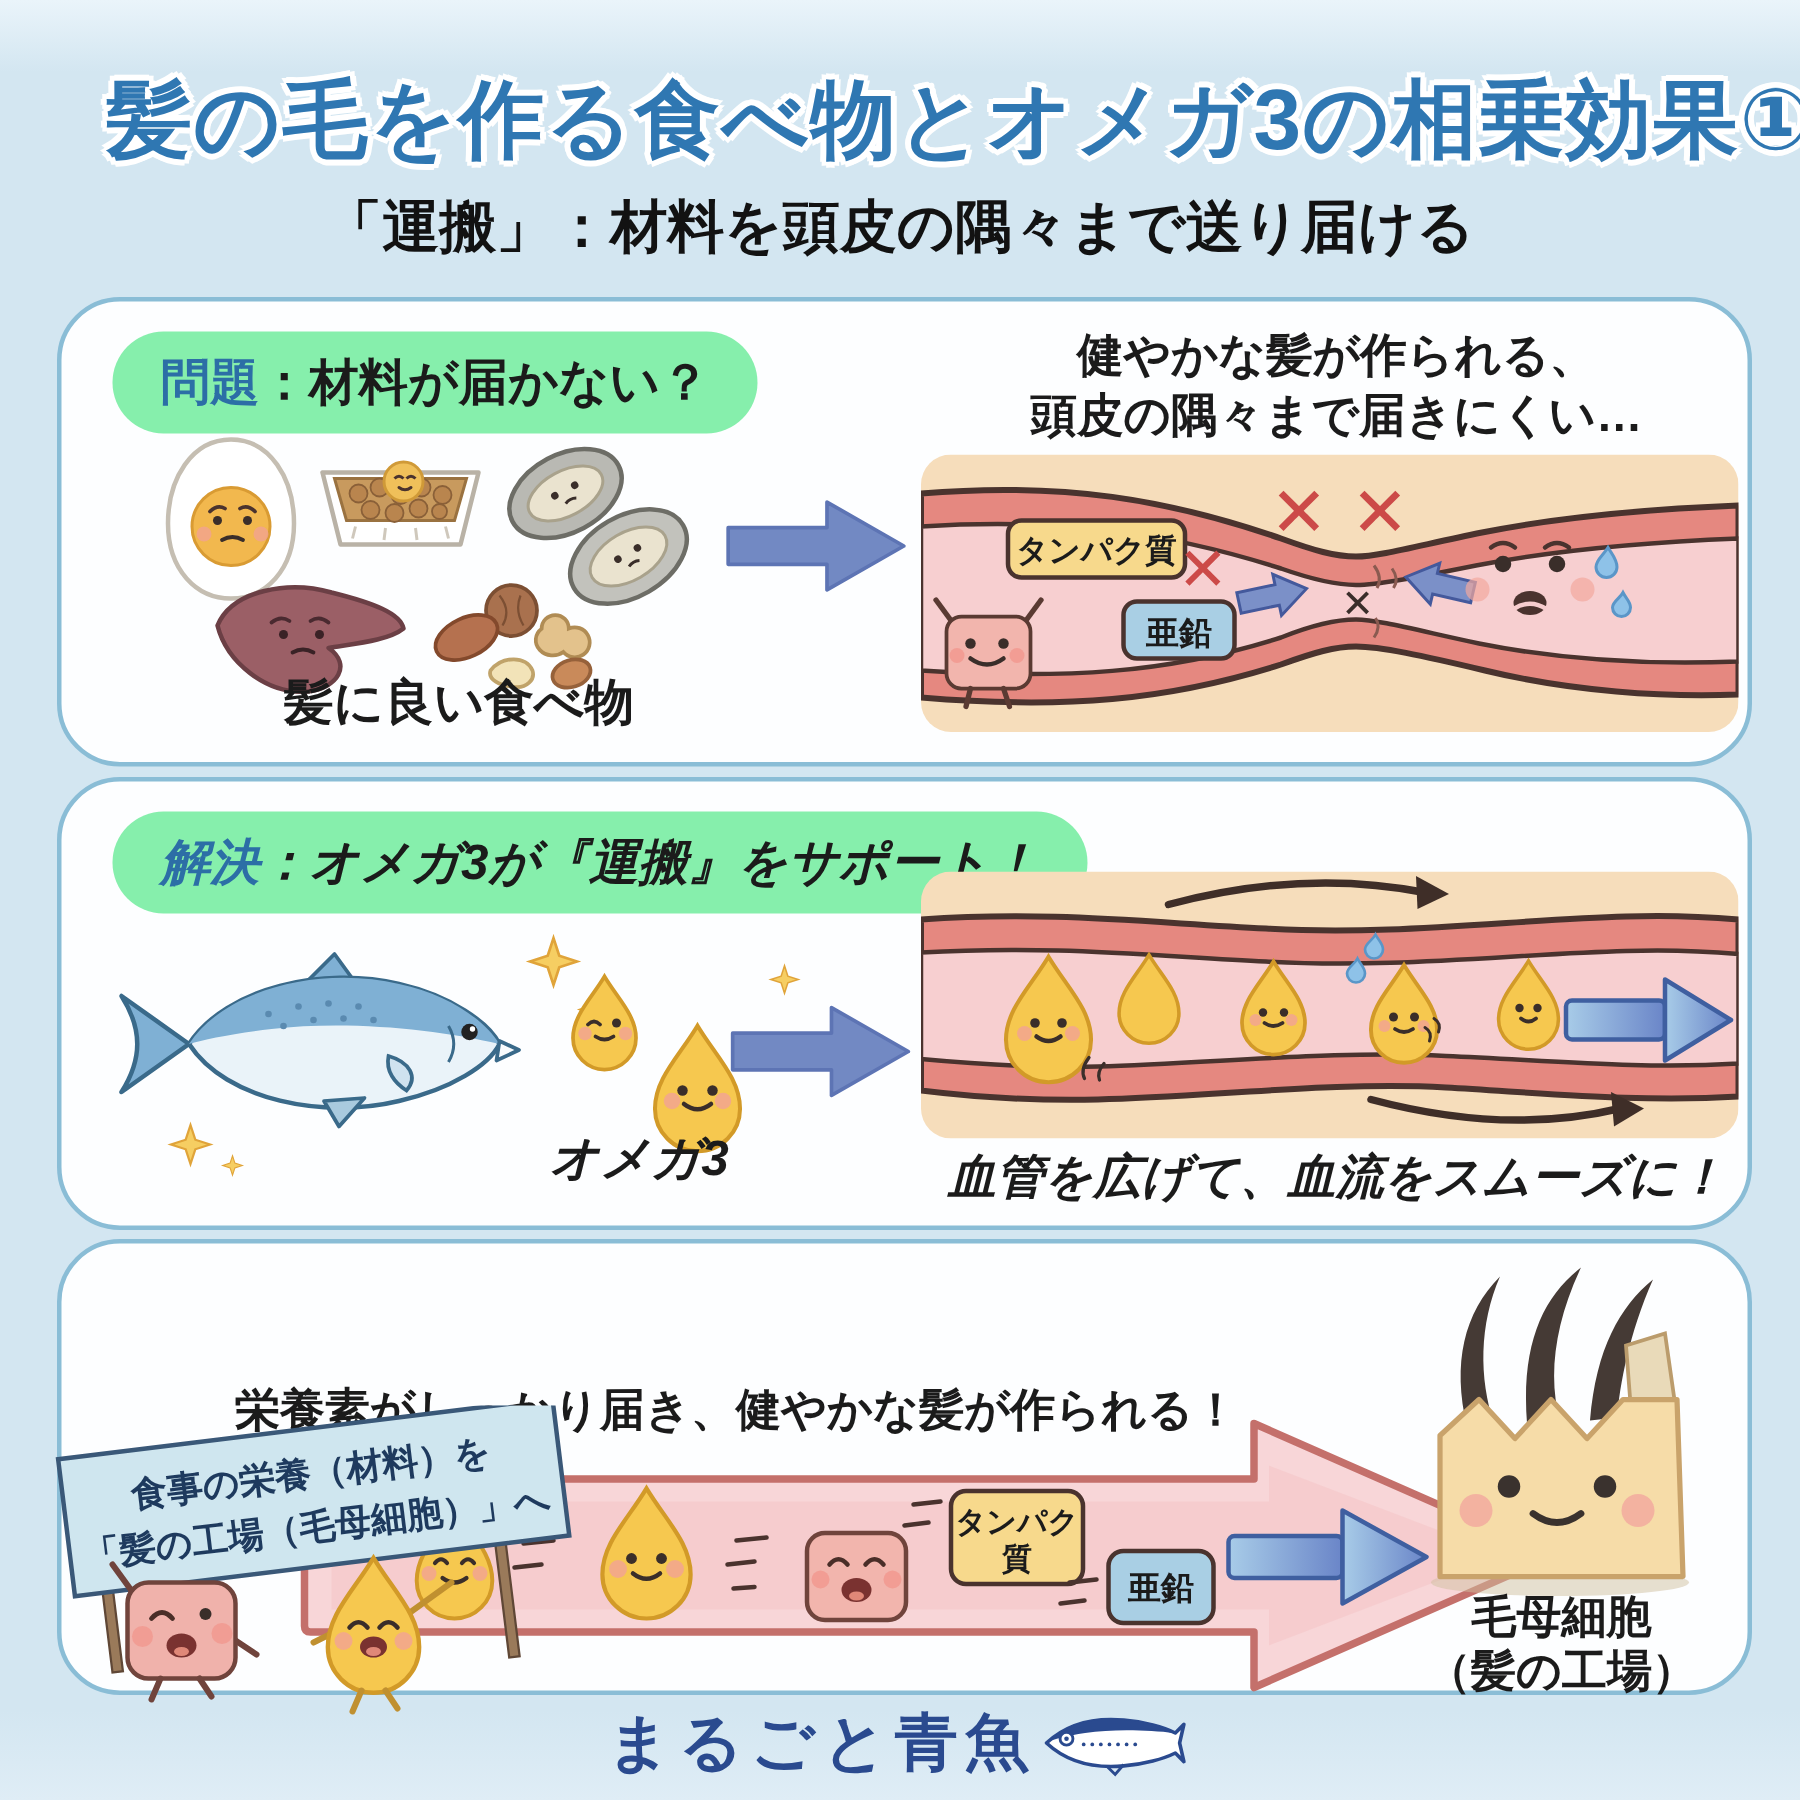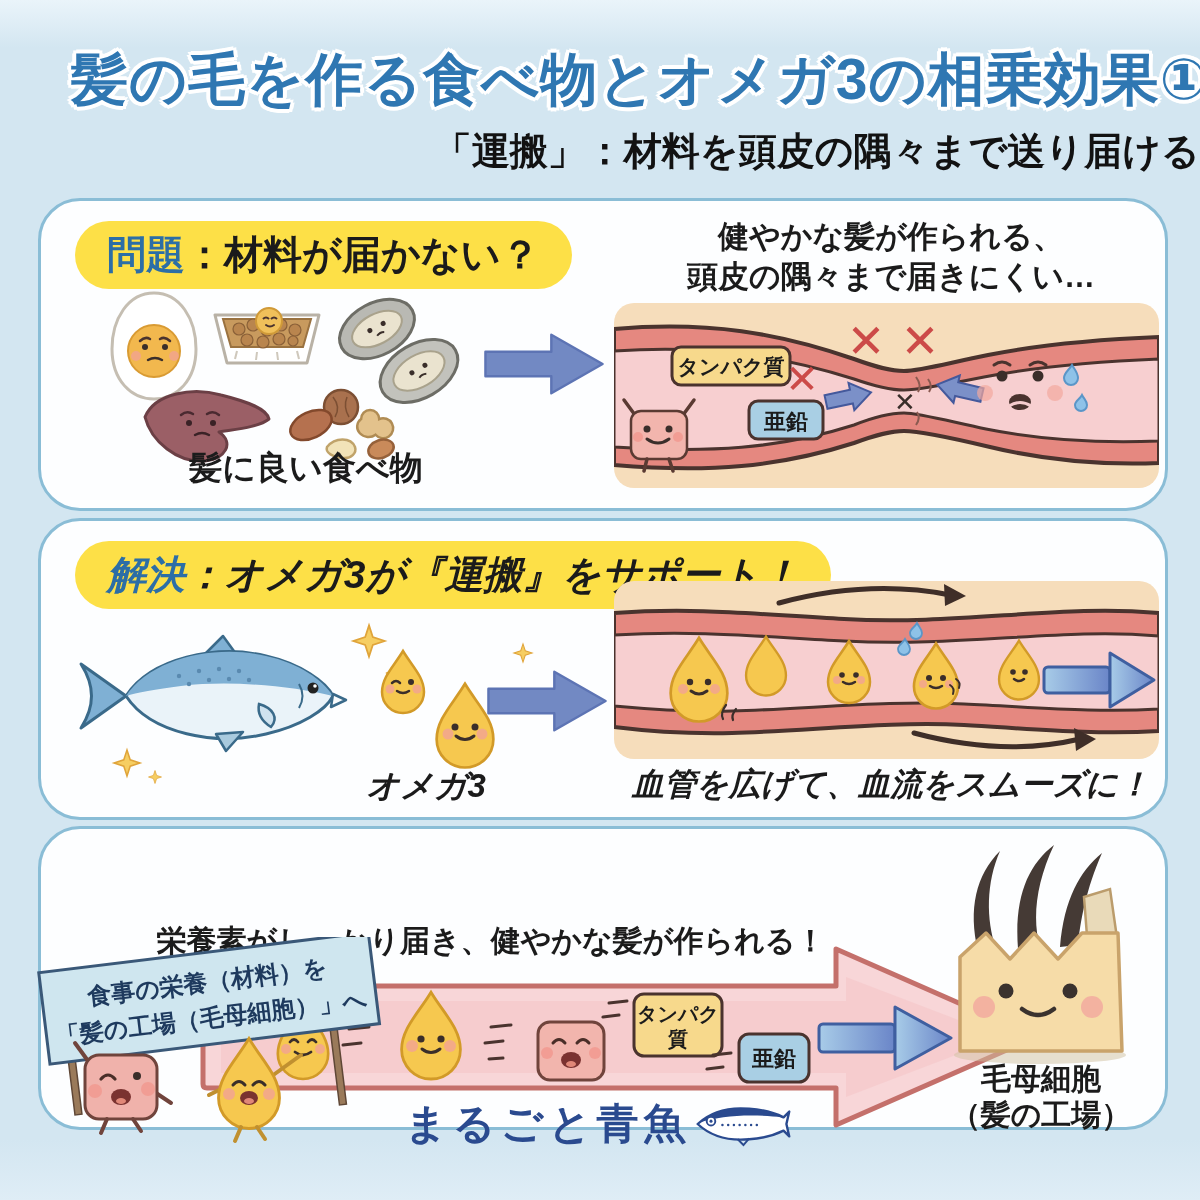--- a/index.html
+++ b/index.html
@@ -2,34 +2,34 @@
 <html><head>
 <meta charset="utf-8">
 <style>
   html,body{margin:0;padding:0;}
   body{font-family:"Liberation Sans","DejaVu Sans",sans-serif;}
   #canvas{position:relative;width:1200px;height:1200px;overflow:hidden;
     background:linear-gradient(180deg,#eaf4fa 0%,#d3e6f1 4%,#d3e6f1 95%,#dfedf6 100%);}
   .title{position:absolute;top:42px;left:0;width:100%;text-align:center;
     font-size:57px;font-weight:bold;color:#2f77b2;letter-spacing:1px;
     text-shadow:-3px -3px 0 #fff,3px -3px 0 #fff,-3px 3px 0 #fff,3px 3px 0 #fff,0 -4px 0 #fff,0 4px 0 #fff,-4px 0 0 #fff,4px 0 0 #fff;padding-left:40px;}
-  .subtitle{position:absolute;top:126px;left:0;width:100%;text-align:right;
+  .subtitle{position:absolute;top:126px;left:0;width:100%;text-align:center;
     font-size:38px;font-weight:bold;color:#121212;}
   .panel{position:absolute;left:38px;width:1124px;background:#fdfeff;
     border:3px solid #8abdd6;border-radius:42px;}
   #panel-problem{top:198px;height:307px;}
   #panel-solution{top:518px;height:296px;font-style:italic;}
   #panel-result{top:826px;height:298px;}
-  .pill{position:absolute;display:inline-flex;align-items:center;background:#fde047;
-    border-radius:40px;padding:0 32px;height:68px;font-size:39px;font-weight:bold;white-space:nowrap;}
+  .pill{position:absolute;display:inline-flex;align-items:center;background:#86efac;
+    border-radius:40px;padding:0 32px;height:68px;font-size:33px;font-weight:bold;white-space:nowrap;}
   .kw{color:#2c6ea6;}
   .rest{color:#1b1b1b;}
   .caption{position:absolute;font-weight:bold;color:#1b1b1b;text-align:center;line-height:1.3;}
   .illu{position:absolute;}
-  .footer{position:absolute;top:1096px;left:0;width:100%;display:flex;
+  .footer{position:absolute;top:1134px;left:0;width:100%;display:flex;
     align-items:center;justify-content:center;gap:0;text-align:right;}
   .brand{font-family:"Liberation Serif","DejaVu Serif",serif;font-weight:bold;
     font-size:42px;color:#2a4a8f;letter-spacing:5px;}
   svg text{font-family:"Liberation Sans","DejaVu Sans",sans-serif;}
 </style>
 </head>
 <body>
 
 <div id="canvas">
 
@@ -222,21 +222,21 @@
       </g>
       <g transform="translate(394,116)">
         <use href="#dropPath" fill="#f6c84f" stroke="#d29a28" stroke-width="2" transform="scale(1.35)"></use>
         <circle cx="-10" cy="0" r="3.5" fill="#3a2e2a"></circle>
           <circle cx="10" cy="0" r="3.5" fill="#3a2e2a"></circle>
         <path d="M-9,9 Q0,16 9,9" stroke="#3a2e2a" stroke-width="3" fill="none" stroke-linecap="round"></path>
         <circle cx="-17" cy="7" r="5.5" fill="#f2a09a" opacity="0.75"></circle>
           <circle cx="17" cy="7" r="5.5" fill="#f2a09a" opacity="0.75"></circle>
       </g>
     </svg>
-    <div class="caption" style="left:300px;top:244px;width:170px;font-size:33px;">オメガ3</div>
+    <div class="caption" style="left:300px;top:230px;width:170px;font-size:33px;">オメガ3</div>
 
     <svg class="illu" style="left:445px;top:145px;" width="122" height="70" viewBox="0 0 100 52">
       <path d="M2,16 L56,16 L56,2 L98,26 L56,50 L56,36 L2,36 Z" fill="#7289c3" stroke="#5d74b4" stroke-width="2" stroke-linejoin="round"></path>
     </svg>
 
     <svg class="illu" style="left:573px;top:60px;" width="545" height="178" viewBox="0 0 545 178">
       <defs>
         <linearGradient id="gbar" x1="0" y1="0" x2="1" y2="0">
           <stop offset="0" stop-color="#a8cce8"></stop>
             <stop offset="1" stop-color="#6a85c8"></stop>

